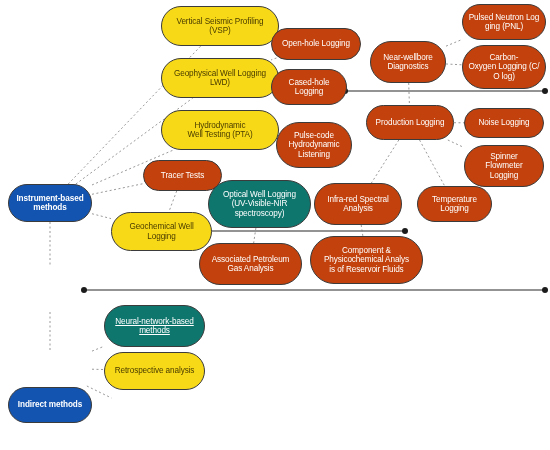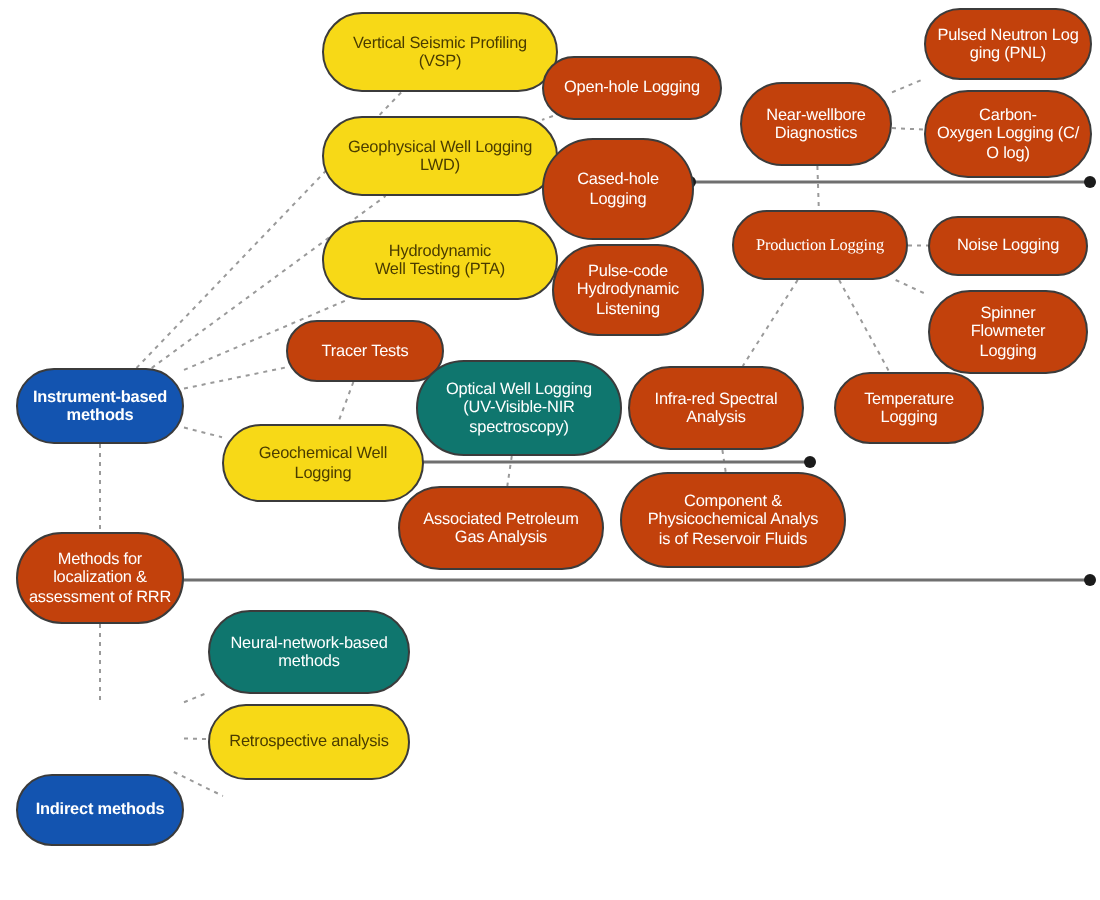--- a/index.html
+++ b/index.html
@@ -78,59 +78,56 @@
       <circle cx="545" cy="91" r="3" fill="#1b1b1b"></circle>
       <line x1="197" y1="231" x2="405" y2="231" stroke="#6f6f6f" stroke-width="1.4"></line>
       <circle cx="197" cy="231" r="3" fill="#1b1b1b"></circle>
       <circle cx="405" cy="231" r="3" fill="#1b1b1b"></circle>
       <line x1="84" y1="290" x2="545" y2="290" stroke="#6f6f6f" stroke-width="1.4"></line>
       <circle cx="84" cy="290" r="3" fill="#1b1b1b"></circle>
       <circle cx="545" cy="290" r="3" fill="#1b1b1b"></circle>
     </svg>
 <div class="node n-darkblue" style="left: 8px; top: 184px; width: 84px; height: 38px; font-size: 8.2px;">Instrument-based
 methods</div>
-    <div class="node n-blue" style="left: 8px; top: 266px; width: 84px; height: 46px; font-size: 8.2px;">Methods for
-localization &amp;
-assessment of RRR</div>
     <div class="node n-darkblue" style="left: 8px; top: 367px; width: 84px; height: 36px; font-size: 8.2px; margin-top: 20px;">Indirect methods</div>
     <div class="node n-yellow" style="left: 161px; top: 6px; width: 118px; height: 40px; font-size: 8.2px;">Vertical Seismic Profiling
 (VSP)</div>
     <div class="node n-yellow" style="left: 161px; top: 58px; width: 118px; height: 40px; font-size: 8.2px;">Geophysical Well Logging
 LWD)</div>
     <div class="node n-yellow" style="left: 161px; top: 110px; width: 118px; height: 40px; font-size: 8.2px;">Hydrodynamic
 Well Testing  (PTA)</div>
     <div class="node n-blue" style="left: 143px; top: 160px; width: 79px; height: 31px; font-size: 8.2px;">Tracer Tests</div>
     <div class="node n-yellow" style="left: 111px; top: 212px; width: 101px; height: 39px; font-size: 8.2px;">Geochemical Well
 Logging</div>
     <div class="node n-blue" style="left: 271px; top: 28px; width: 90px; height: 32px; font-size: 8.2px;">Open-hole Logging</div>
-    <div class="node n-blue" style="left: 271px; top: 69px; width: 76px; height: 51px; font-size: 8.2px;">Cased-hole
+    <div class="node n-blue" style="left: 271px; top: 69px; width: 76px; height: 36px; font-size: 8.2px;">Cased-hole
 Logging</div>
     <div class="node n-blue" style="left: 276px; top: 122px; width: 76px; height: 46px; font-size: 8.2px;">Pulse-code
 Hydrodynamic
 Listening</div>
     <div class="node n-blue" style="left: 370px; top: 41px; width: 76px; height: 42px; font-size: 8.2px;">Near-wellbore
 Diagnostics</div>
     <div class="node n-blue" style="left: 462px; top: 4px; width: 84px; height: 36px; font-size: 8.2px;">Pulsed Neutron Log
 ging (PNL)</div>
     <div class="node n-blue" style="left: 462px; top: 45px; width: 84px; height: 44px; font-size: 8.2px;">Carbon-
 Oxygen Logging (C/
 O log)</div>
-    <div class="node n-blue" style="left: 366px; top: 105px; width: 88px; height: 35px; font-size: 8.2px; font-family: Liberation Serif, serif;">Production Logging</div>
+    <div class="node n-blue" style="left: 366px; top: 105px; width: 88px; height: 35px; font-size: 8.2px;">Production Logging</div>
     <div class="node n-blue" style="left: 464px; top: 108px; width: 80px; height: 30px; font-size: 8.2px;">Noise Logging</div>
     <div class="node n-blue" style="left: 464px; top: 145px; width: 80px; height: 42px; font-size: 8.2px;">Spinner
 Flowmeter
 Logging</div>
     <div class="node n-blue" style="left: 417px; top: 186px; width: 75px; height: 36px; font-size: 8.2px;">Temperature
 Logging</div>
     <div class="node n-orange" style="left: 208px; top: 180px; width: 103px; height: 48px; font-size: 8.2px;">Optical Well Logging
 (UV-Visible-NIR
 spectroscopy)</div>
     <div class="node n-blue" style="left: 314px; top: 183px; width: 88px; height: 42px; font-size: 8.2px;">Infra-red Spectral
 Analysis</div>
     <div class="node n-blue" style="left: 199px; top: 243px; width: 103px; height: 42px; font-size: 8.2px;">Associated Petroleum
 Gas Analysis</div>
     <div class="node n-blue" style="left: 310px; top: 236px; width: 113px; height: 48px; font-size: 8.2px;">Component &amp;
 Physicochemical Analys
 is of Reservoir Fluids</div>
-    <div class="node n-orange" style="left: 104px; top: 305px; width: 101px; height: 42px; font-size: 8.2px;">Neural-network-based
+    <div class="node n-orange" style="left: 104px; top: 305px; width: 101px; height: 42px; font-size: 8.2px; text-decoration: underline;">Neural-network-based
 methods</div>
     <div class="node n-yellow" style="left: 104px; top: 352px; width: 101px; height: 38px; font-size: 8.2px; text-align: center;">Retrospective analysis</div>
   </div>
 
 </body></html>

